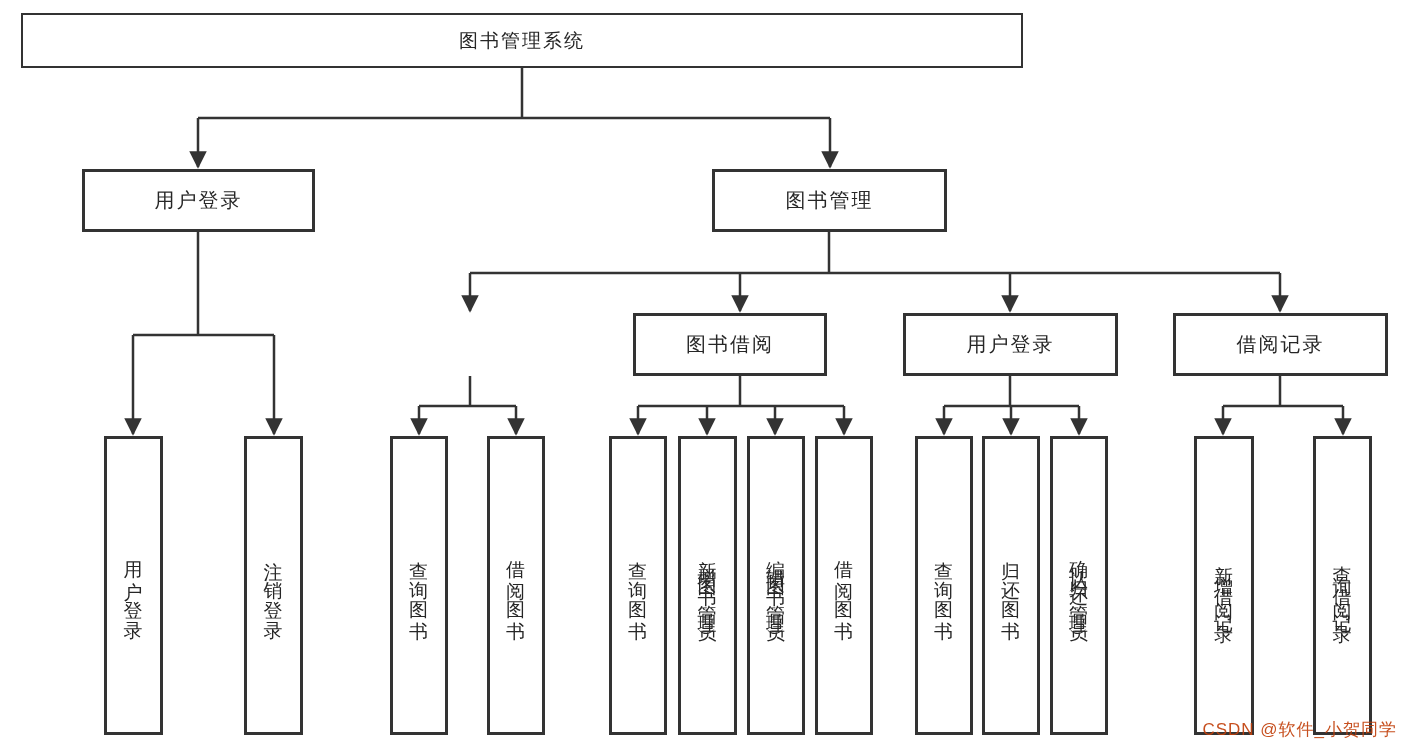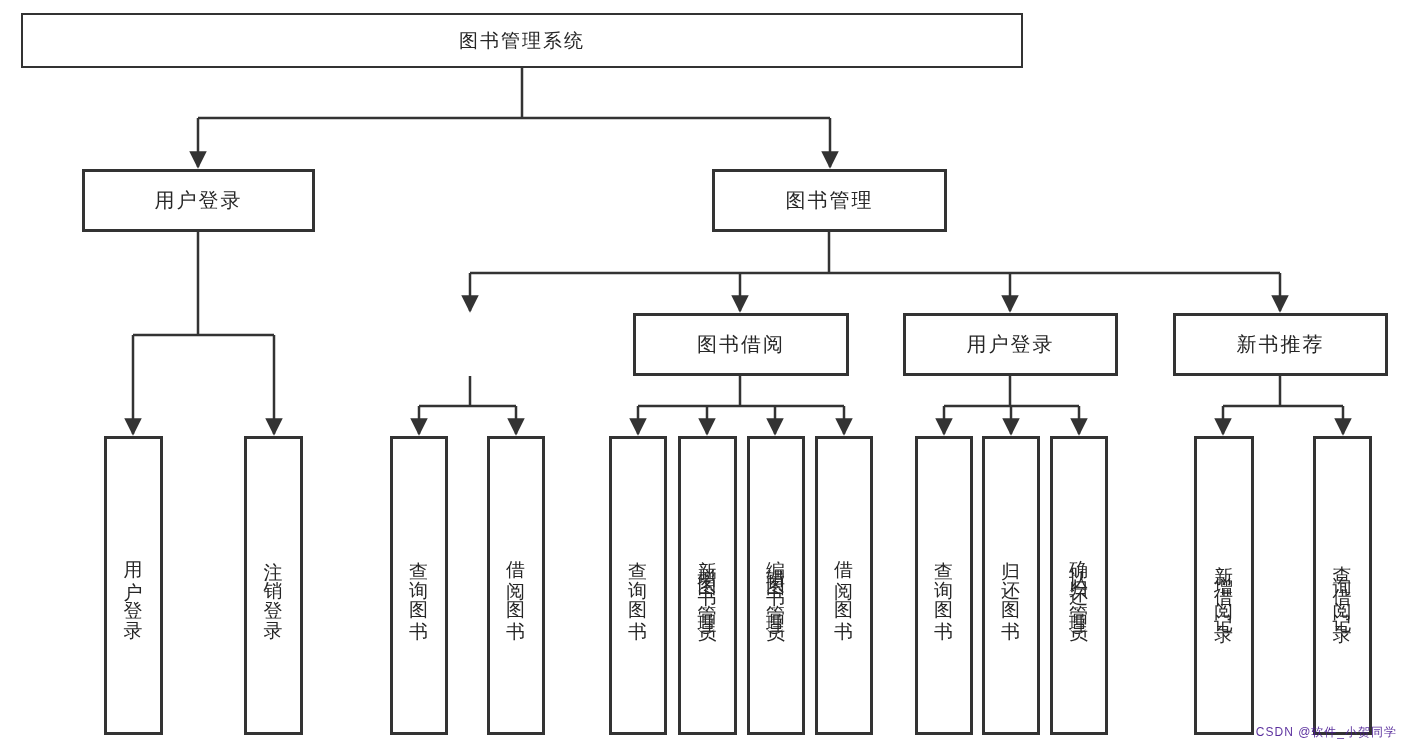--- a/index.html
+++ b/index.html
@@ -54,23 +54,23 @@
     font-size: 19px;
     line-height: 1;
   }
   .sp20 { letter-spacing: 20px; }
   .sp12 { letter-spacing: 12px; }
   .sp9  { letter-spacing: 9px; }
   .watermark {
     position: absolute;
     right: 8px;
     bottom: 6px;
-    font-size: 12px;
+    font-size: 17px;
     letter-spacing: 1px;
-    color: #4c1d95;
+    color: #c2410c;
     opacity: 0.92;
     z-index: 2;
     white-space: nowrap;
   }
 </style>
 </head>
 <body>
 
 <div class="stage">
 
@@ -121,28 +121,28 @@
     <span>图书管理系统</span>
   </div>
 
   <div class="box hbox" style="left:82px; top:169px; width:233px;">
     <span>用户登录</span>
   </div>
   <div class="box hbox" style="left:712px; top:169px; width:235px;">
     <span>图书管理</span>
   </div>
 
-  <div class="box hbox" style="left:633px; top:313px; width:216px;">
+  <div class="box hbox" style="left:633px; top:313px; width:194px;">
     <span>图书借阅</span>
   </div>
   <div class="box hbox" style="left:903px; top:313px; width:215px;">
     <span>用户登录</span>
   </div>
   <div class="box hbox" style="left:1173px; top:313px; width:215px;">
-    <span>新书推荐</span>
+    <span>借阅记录</span>
   </div>
 
   <div class="box vbox" style="left:104px; width:59px;">
     <span class="vtext sp20">用户登录</span>
   </div>
   <div class="box vbox" style="left:244px; width:59px;">
     <span class="vtext sp20">注销登录</span>
   </div>
 
   <div class="box vbox" style="left:390px; width:58px;">

